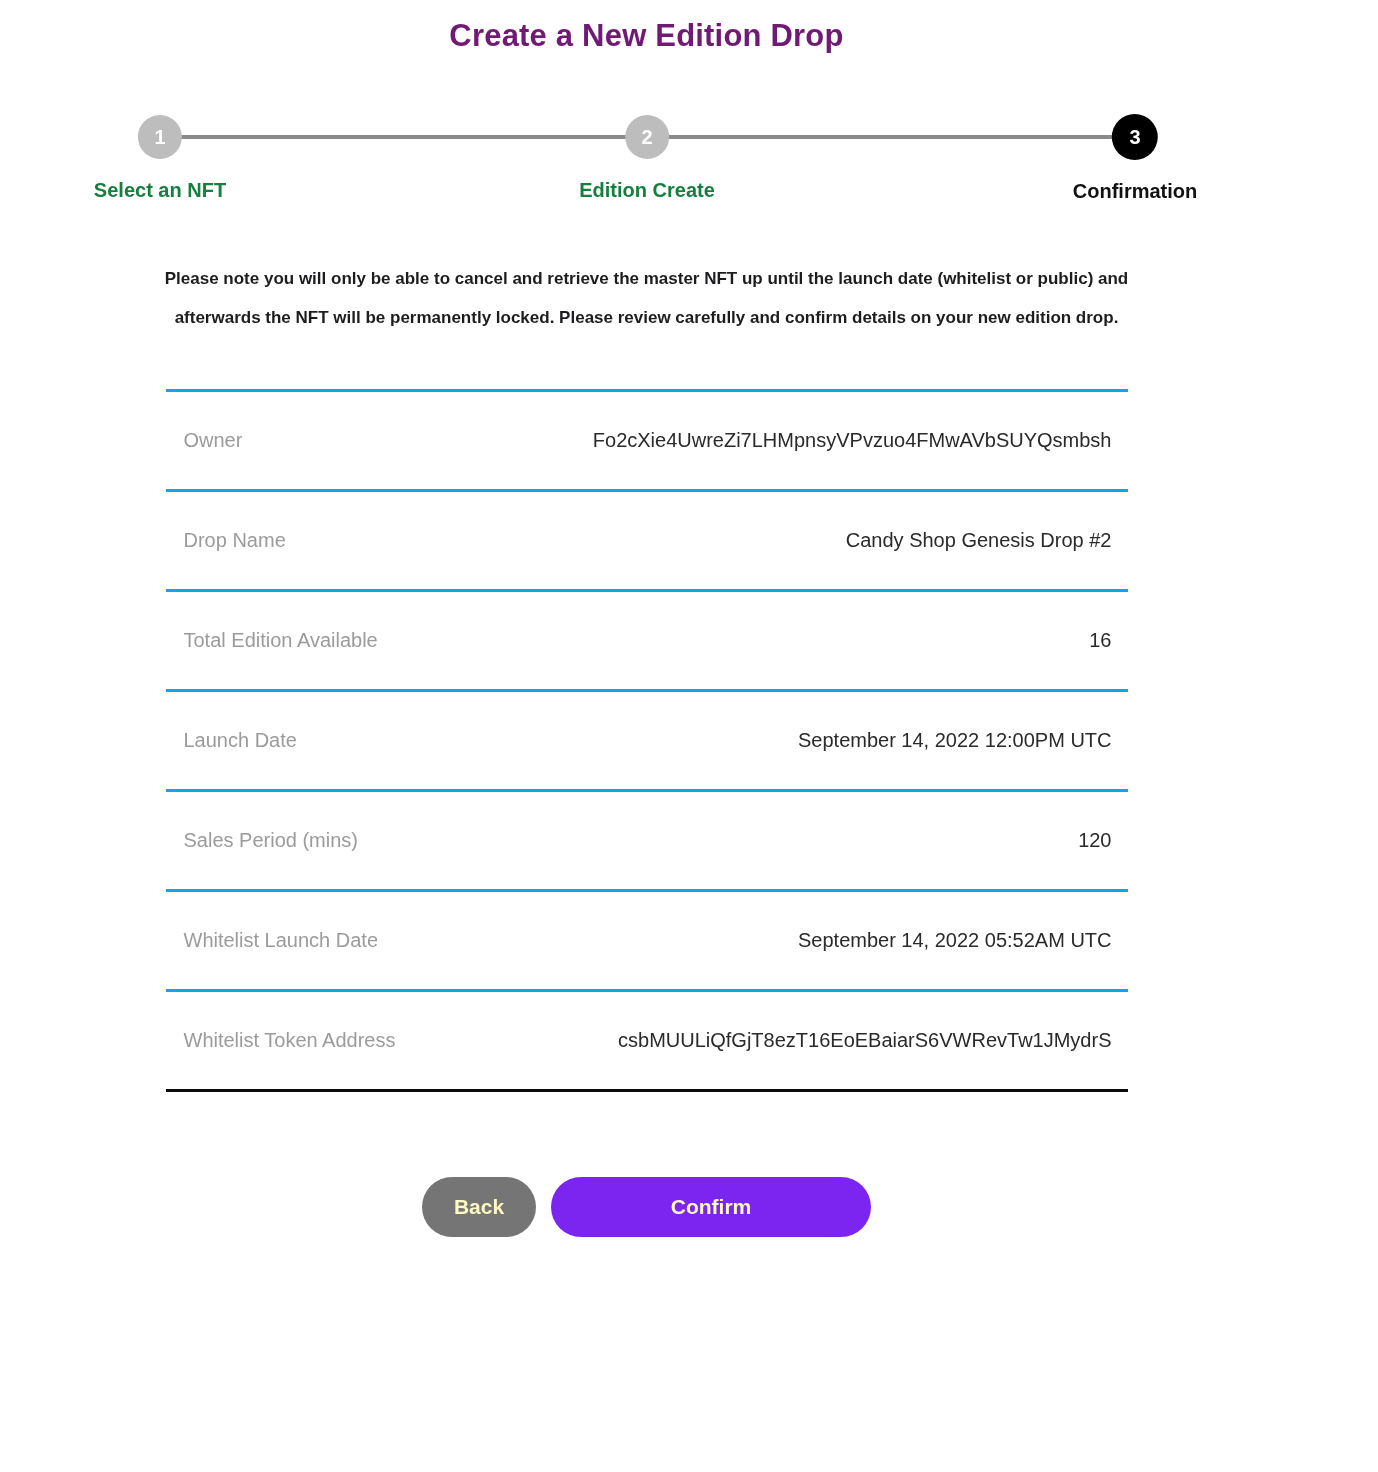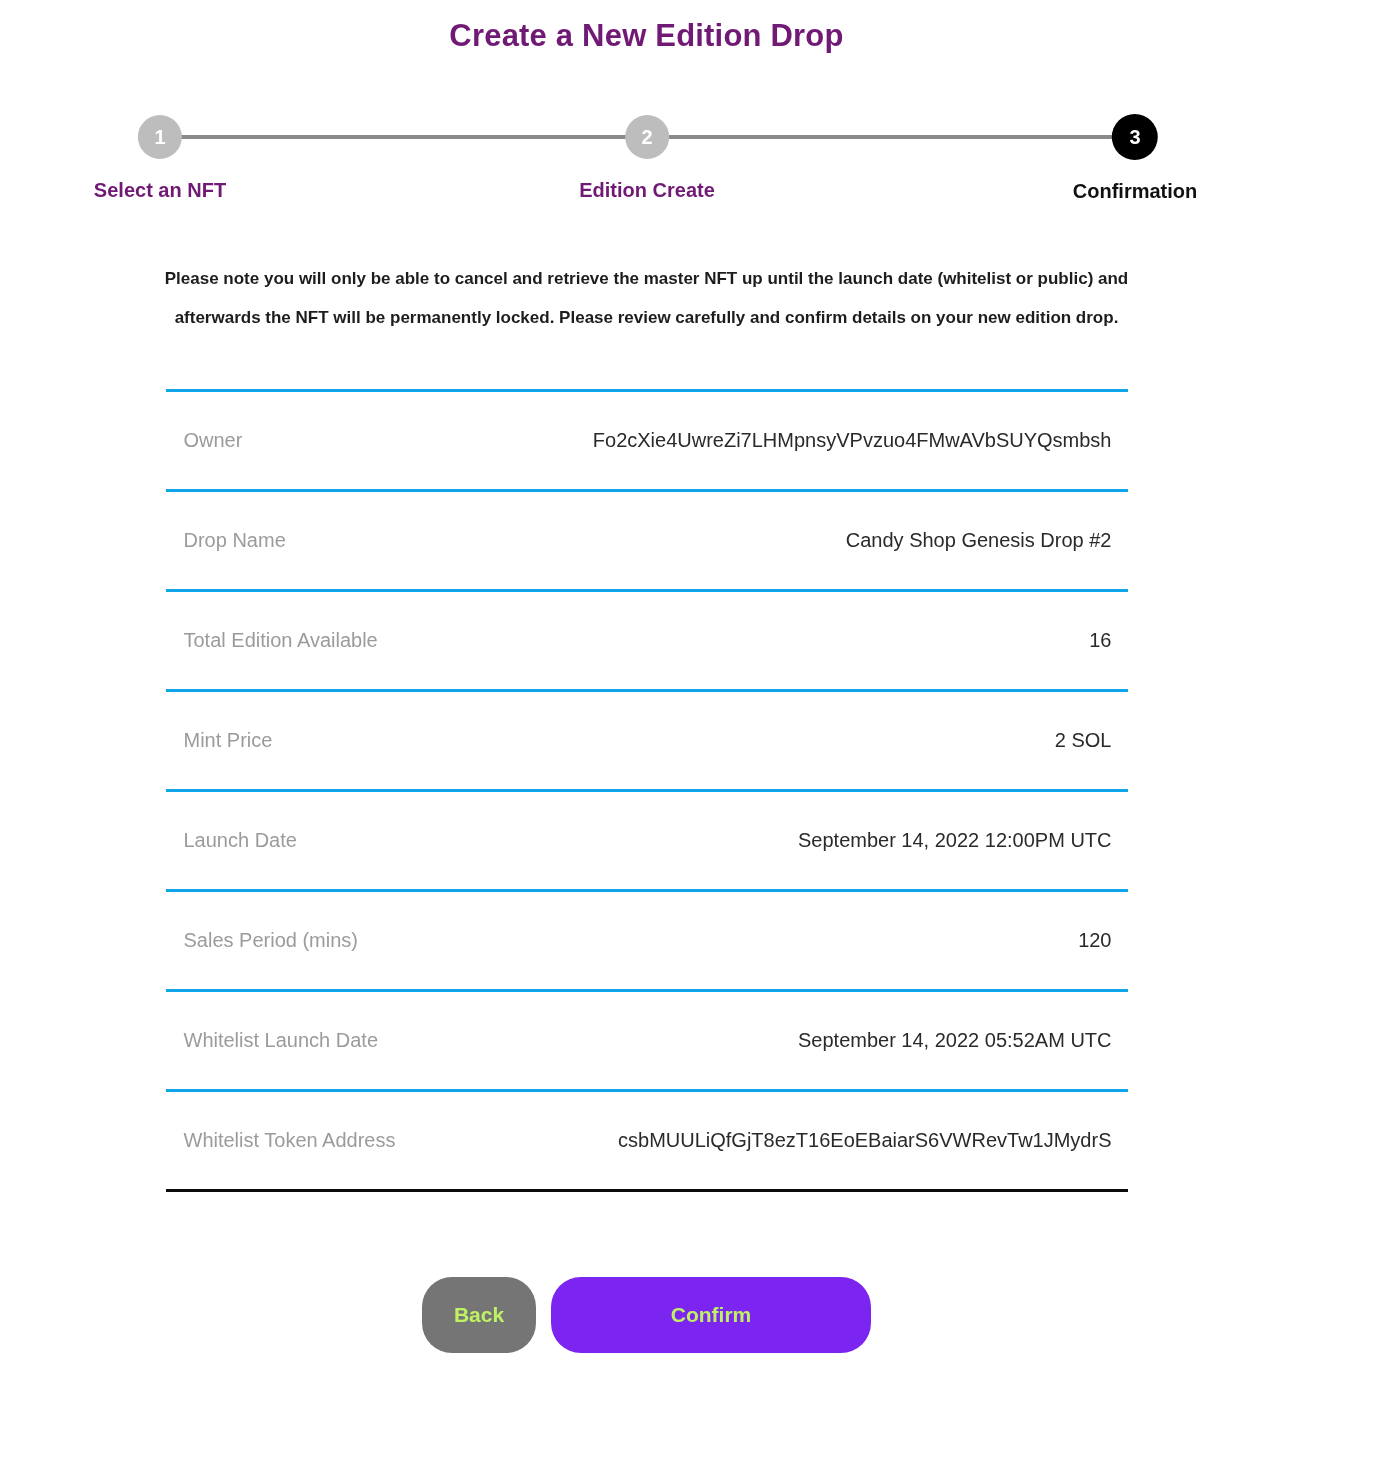--- a/index.html
+++ b/index.html
@@ -63,21 +63,21 @@
   }
   .step-circle.inactive { background: #bdbdbd; }
   .step-circle.active   { background: #000000; width: 46px; height: 46px; line-height: 46px; margin-top: -1px; }
   .step-label {
     margin-top: 19px;
     font-size: 20px;
     font-weight: bold;
     line-height: 24px;
     white-space: nowrap;
   }
-  .step-label.inactive { color: #701a75; }
+  .step-label.inactive { color: #15803d; }
   .step-label.active   { color: #111111; }
   
   .notice {
     width: 990px;
     margin: 49px auto 0;
     text-align: center;
     font-size: 17px;
     font-weight: bold;
     line-height: 38.5px;
     color: #1d1d1f;
@@ -113,23 +113,23 @@
   
   .actions {
     margin-top: 85px;
     display: flex;
     justify-content: center;
     align-items: center;
     gap: 15px;
   }
   .btn {
     border: none;
-    height: 76px;
+    height: 60px;
     border-radius: 30px;
-    color: #bef264;
+    color: #fef9c3;
     font-family: "Liberation Sans", sans-serif;
     font-size: 21px;
     font-weight: bold;
     cursor: pointer;
   }
   .btn-back {
     width: 114px;
     background: #757575;
   }
   .btn-confirm {
@@ -173,24 +173,20 @@
       </tr>
       <tr>
         <td class="row-label">Drop Name</td>
         <td class="row-value">Candy Shop Genesis Drop #2</td>
       </tr>
       <tr>
         <td class="row-label">Total Edition Available</td>
         <td class="row-value">16</td>
       </tr>
       <tr>
-        <td class="row-label">Mint Price</td>
-        <td class="row-value">2 SOL</td>
-      </tr>
-      <tr>
         <td class="row-label">Launch Date</td>
         <td class="row-value">September 14, 2022 12:00PM UTC</td>
       </tr>
       <tr>
         <td class="row-label">Sales Period (mins)</td>
         <td class="row-value">120</td>
       </tr>
       <tr>
         <td class="row-label">Whitelist Launch Date</td>
         <td class="row-value">September 14, 2022 05:52AM UTC</td>

